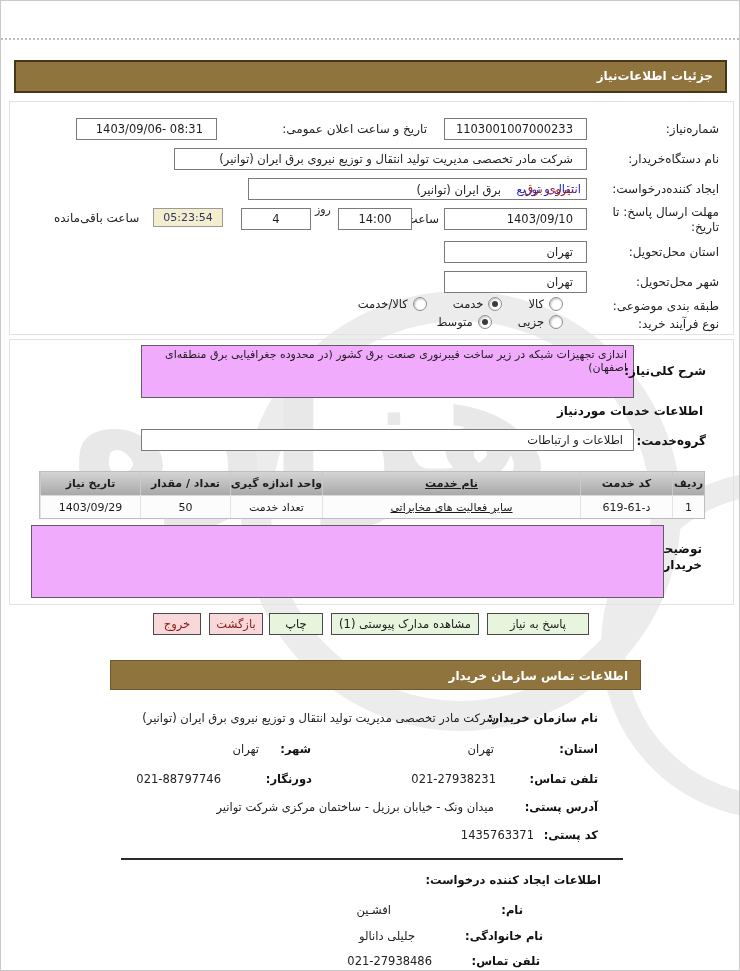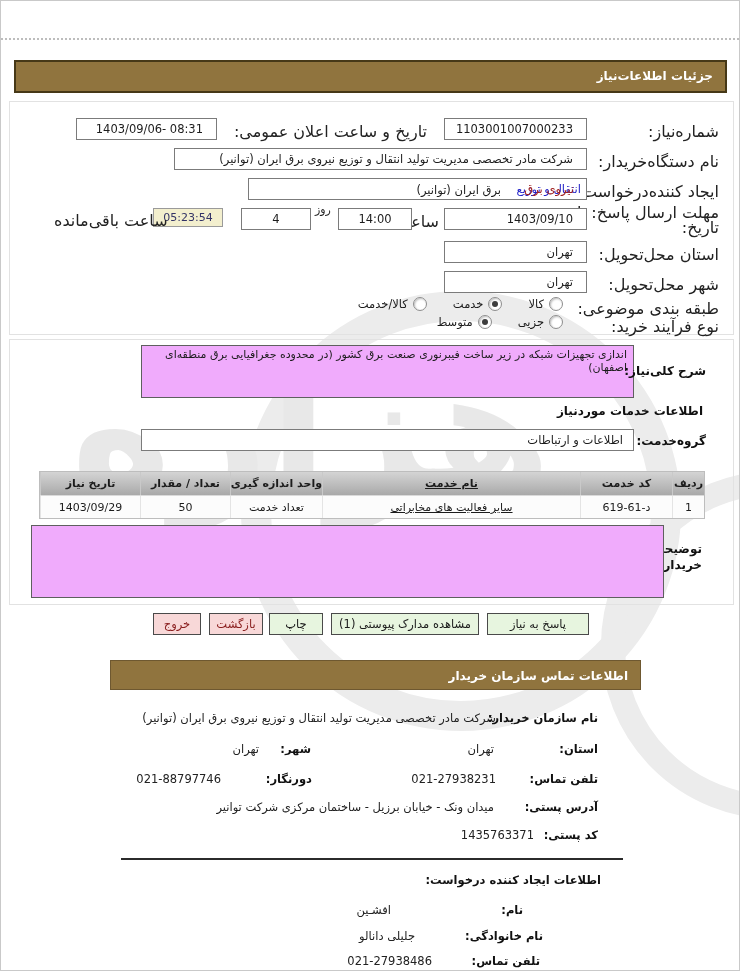--- a/index.html
+++ b/index.html
@@ -1,21 +1,21 @@
 <!DOCTYPE html>
 <html lang="fa" dir="rtl"><head>
 <meta charset="utf-8">
 <style>
   html,body{margin:0;padding:0;background:#fff;}
   body{font-family:"DejaVu Sans",sans-serif;}
   #page{position:relative;width:740px;height:971px;background:#fff;border:1px solid #c9c9c9;
         box-sizing:border-box;overflow:hidden;direction:rtl;font-size:12px;color:#1c1c1c;}
   .abs{position:absolute;}
   .z2{z-index:2;}
-  .lbl{font-size:16px;color:#222;white-space:nowrap;}
+  .lbl{font-size:12px;color:#222;white-space:nowrap;}
   .blbl{font-size:11.5px;color:#111;font-weight:bold;white-space:nowrap;}
   .inp{position:absolute;background:#fff;border:1px solid #7b7b7b;height:22px;line-height:21px;
        font-size:11.5px;padding:0 13px;box-sizing:border-box;text-align:right;white-space:nowrap;
        overflow:hidden;z-index:2;}
   .ltr{direction:ltr;unicode-bidi:isolate;display:inline-block;}
   .ltrf{direction:ltr;unicode-bidi:bidi-override;display:inline-block;}
   .dotline{position:absolute;left:0;top:37px;width:100%;height:0;border-top:2px dotted #bdbdbd;z-index:1;}
   .bar{position:absolute;background:#90743E;color:#fff;font-weight:bold;font-size:12px;
        box-sizing:border-box;z-index:2;}
   .panel{position:absolute;border:1px solid #e2e2e2;background:transparent;z-index:1;}

